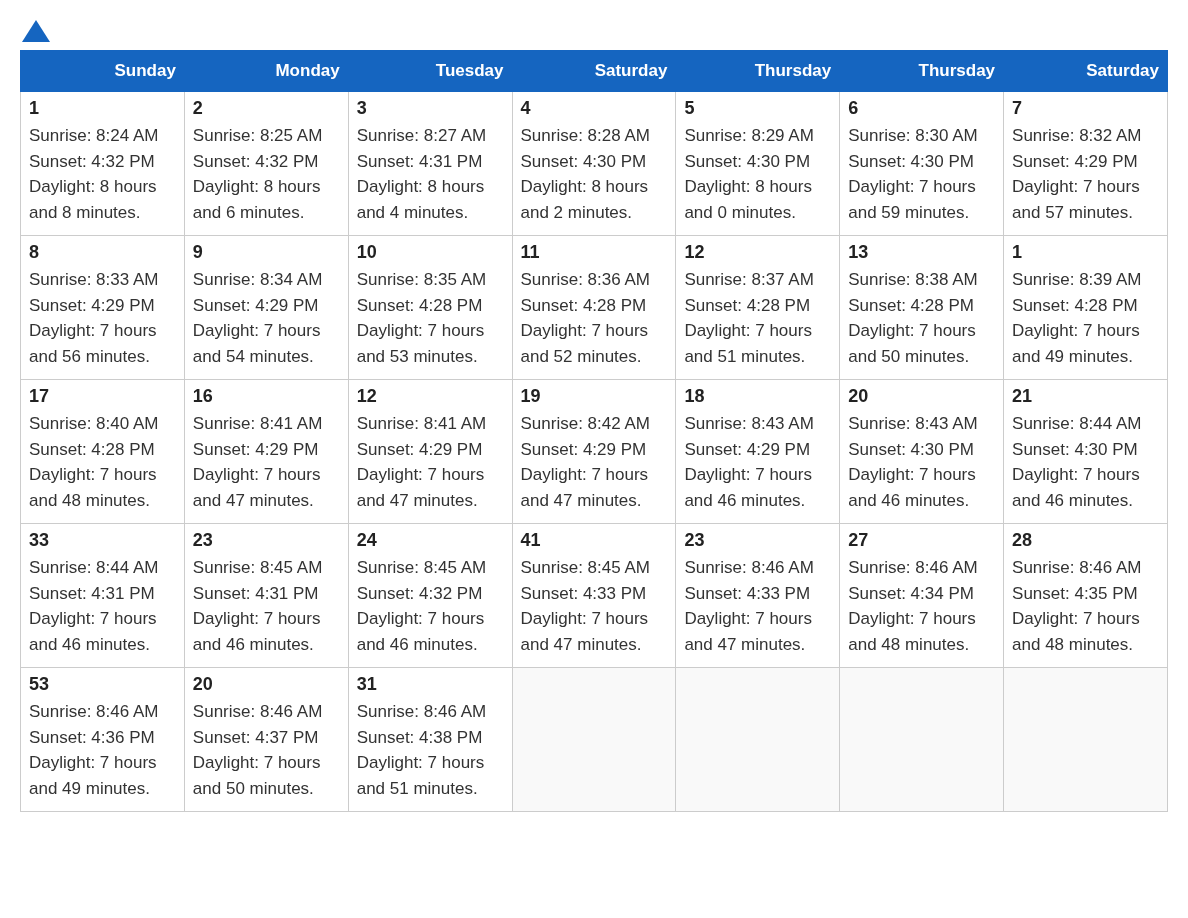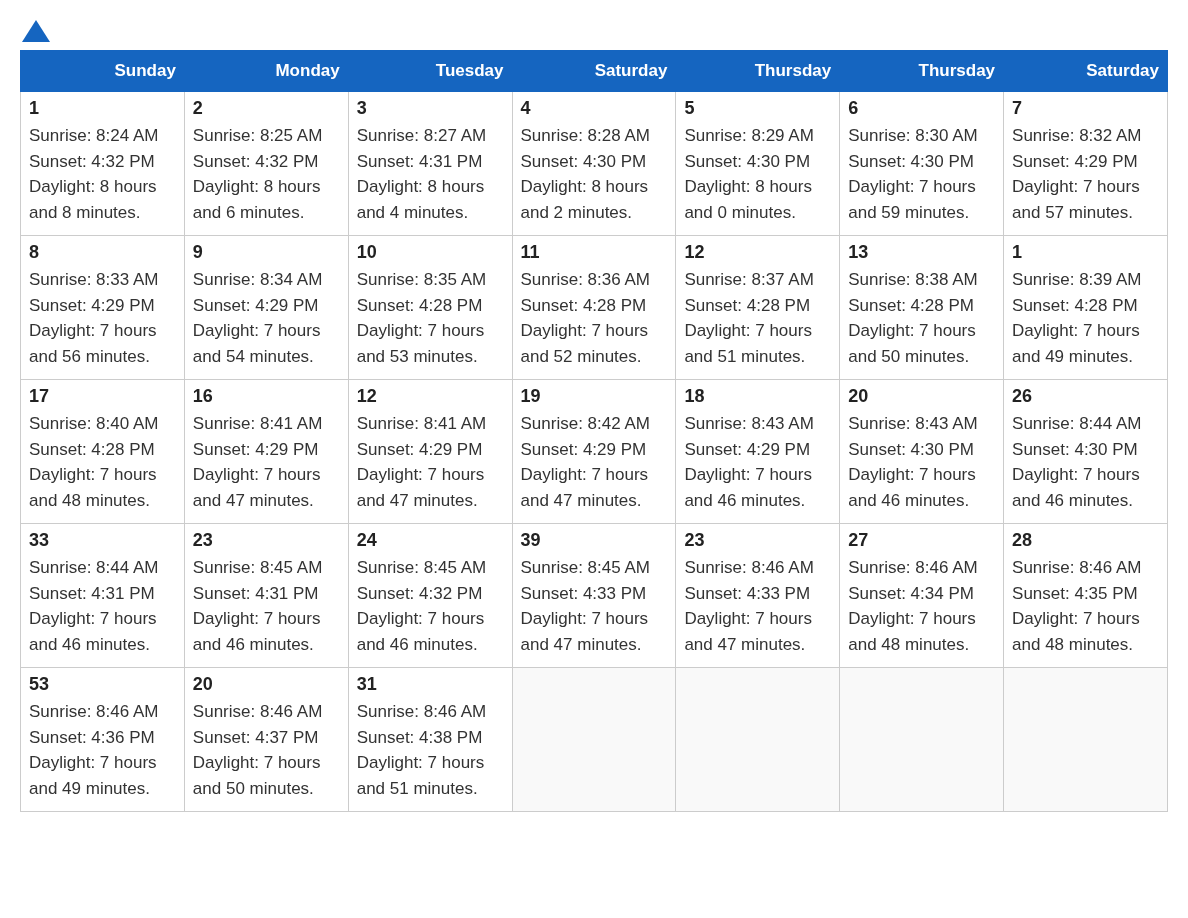--- a/index.html
+++ b/index.html
@@ -211,39 +211,39 @@
         </td>
         <td>
           <span class="day-number">18</span>
           <div class="day-info">Sunrise: 8:43 AM<br>Sunset: 4:29 PM<br>Daylight: 7 hours<br>and 46 minutes.</div>
         </td>
         <td>
           <span class="day-number">20</span>
           <div class="day-info">Sunrise: 8:43 AM<br>Sunset: 4:30 PM<br>Daylight: 7 hours<br>and 46 minutes.</div>
         </td>
         <td>
-          <span class="day-number">26</span>
+          <span class="day-number">21</span>
           <div class="day-info">Sunrise: 8:44 AM<br>Sunset: 4:30 PM<br>Daylight: 7 hours<br>and 46 minutes.</div>
         </td>
       </tr>
       <tr>
         <td>
           <span class="day-number">33</span>
           <div class="day-info">Sunrise: 8:44 AM<br>Sunset: 4:31 PM<br>Daylight: 7 hours<br>and 46 minutes.</div>
         </td>
         <td>
           <span class="day-number">23</span>
           <div class="day-info">Sunrise: 8:45 AM<br>Sunset: 4:31 PM<br>Daylight: 7 hours<br>and 46 minutes.</div>
         </td>
         <td>
           <span class="day-number">24</span>
           <div class="day-info">Sunrise: 8:45 AM<br>Sunset: 4:32 PM<br>Daylight: 7 hours<br>and 46 minutes.</div>
         </td>
         <td>
-          <span class="day-number">39</span>
+          <span class="day-number">41</span>
           <div class="day-info">Sunrise: 8:45 AM<br>Sunset: 4:33 PM<br>Daylight: 7 hours<br>and 47 minutes.</div>
         </td>
         <td>
           <span class="day-number">23</span>
           <div class="day-info">Sunrise: 8:46 AM<br>Sunset: 4:33 PM<br>Daylight: 7 hours<br>and 47 minutes.</div>
         </td>
         <td>
           <span class="day-number">27</span>
           <div class="day-info">Sunrise: 8:46 AM<br>Sunset: 4:34 PM<br>Daylight: 7 hours<br>and 48 minutes.</div>
         </td>

